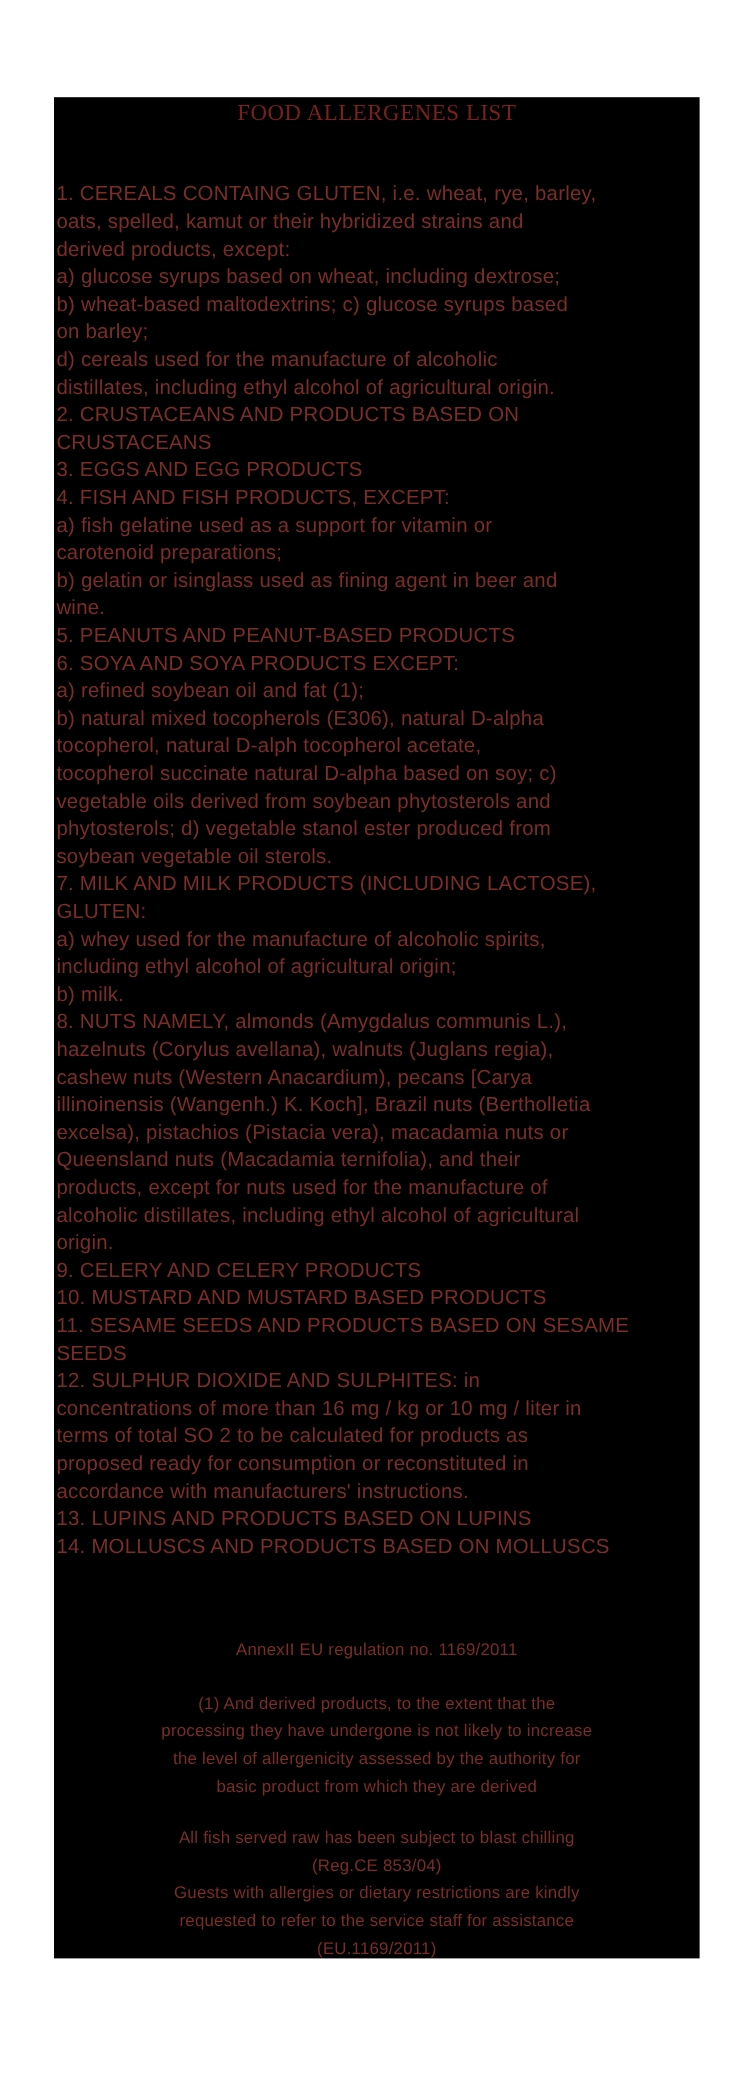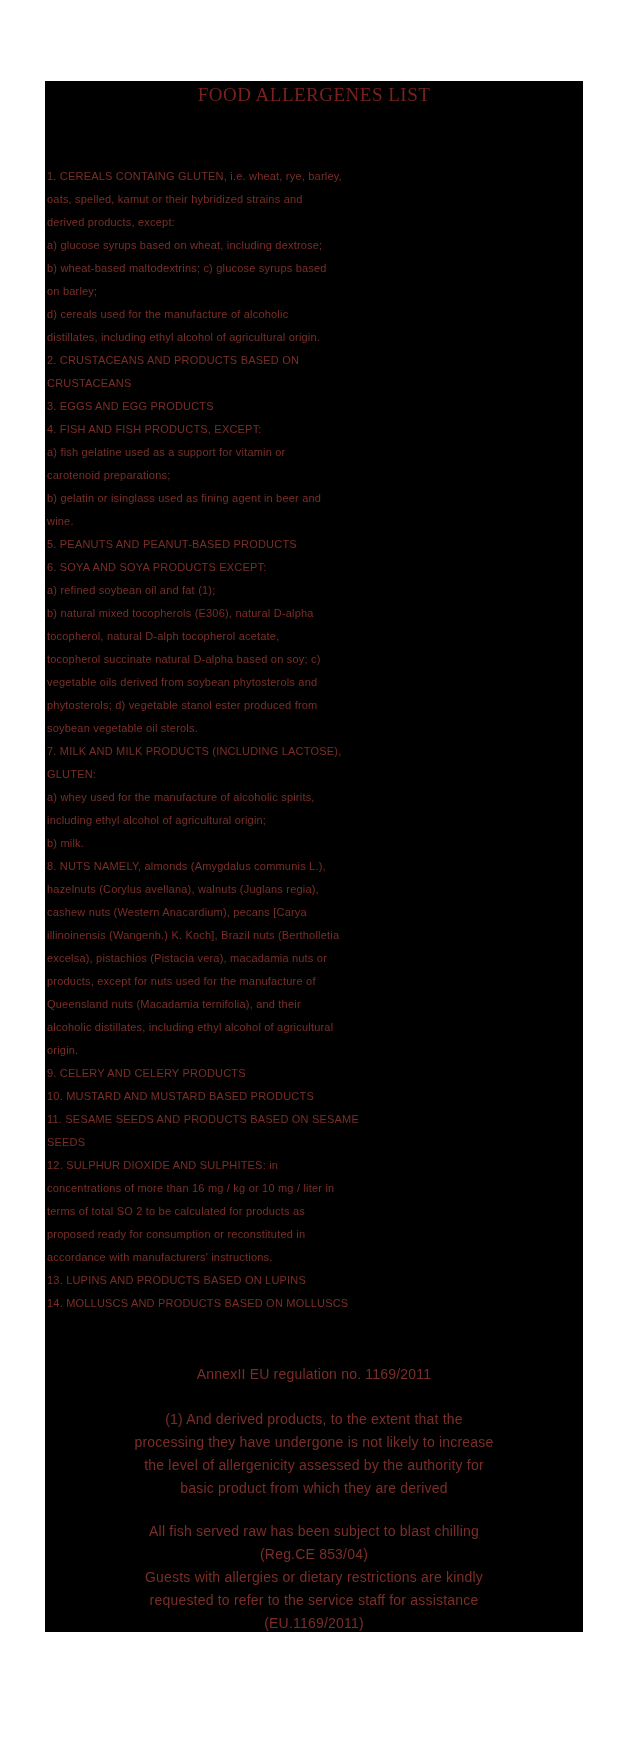--- a/index.html
+++ b/index.html
@@ -31,25 +31,25 @@
     width: 100%;
     text-align: center;
     font-family: "Liberation Serif", "DejaVu Serif", serif;
     font-size: 19px;
     font-weight: 400;
     letter-spacing: 0.5px;
     color: var(--title-color, #7a211e);
   }
   .body-lines {
     position: absolute;
-    top: 84px;
+    top: 69px;
     left: 2px;
     width: 534px;
     color: var(--body-color, #7b2e28);
-    font-size: 11px;
+    font-size: 17px;
     line-height: 23px;
     letter-spacing: 0.2px;
   }
   .body-lines .line {
     white-space: nowrap;
   }
   .centered-block {
     position: absolute;
     left: 2px;
     width: 534px;
@@ -100,22 +100,22 @@
         <div class="line">7. MILK AND MILK PRODUCTS (INCLUDING LACTOSE),</div>
         <div class="line">GLUTEN:</div>
         <div class="line">a) whey used for the manufacture of alcoholic spirits,</div>
         <div class="line">including ethyl alcohol of agricultural origin;</div>
         <div class="line">b) milk.</div>
         <div class="line">8. NUTS NAMELY, almonds (Amygdalus communis L.),</div>
         <div class="line">hazelnuts (Corylus avellana), walnuts (Juglans regia),</div>
         <div class="line">cashew nuts (Western Anacardium), pecans [Carya</div>
         <div class="line">illinoinensis (Wangenh.) K. Koch], Brazil nuts (Bertholletia</div>
         <div class="line">excelsa), pistachios (Pistacia vera), macadamia nuts or</div>
+        <div class="line">Queensland nuts (Macadamia ternifolia), and their</div>
         <div class="line">products, except for nuts used for the manufacture of</div>
-        <div class="line">Queensland nuts (Macadamia ternifolia), and their</div>
         <div class="line">alcoholic distillates, including ethyl alcohol of agricultural</div>
         <div class="line">origin.</div>
         <div class="line">9. CELERY AND CELERY PRODUCTS</div>
         <div class="line">10. MUSTARD AND MUSTARD BASED PRODUCTS</div>
         <div class="line">11. SESAME SEEDS AND PRODUCTS BASED ON SESAME</div>
         <div class="line">SEEDS</div>
         <div class="line">12. SULPHUR DIOXIDE AND SULPHITES: in</div>
         <div class="line">concentrations of more than 16 mg / kg or 10 mg / liter in</div>
         <div class="line">terms of total SO 2 to be calculated for products as</div>
         <div class="line">proposed ready for consumption or reconstituted in</div>

